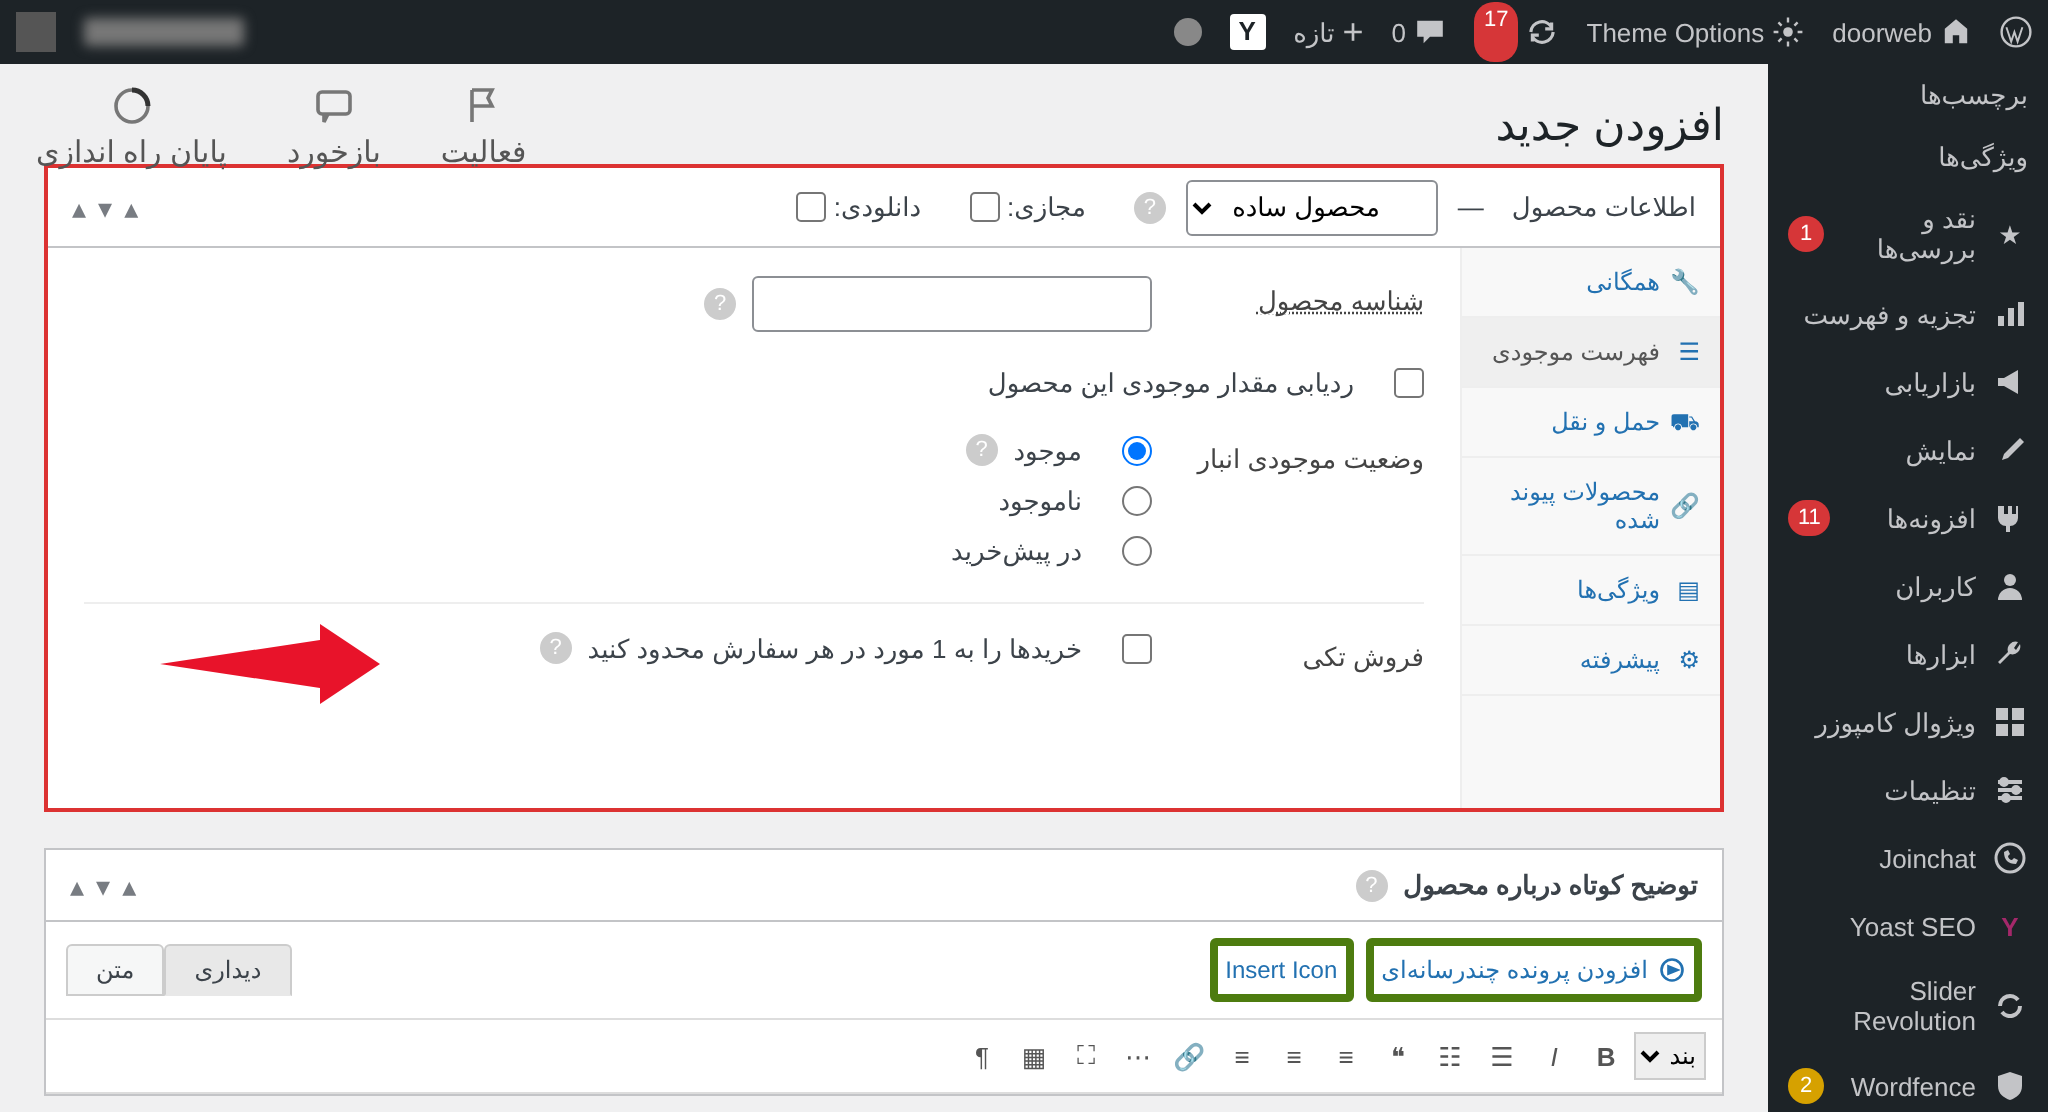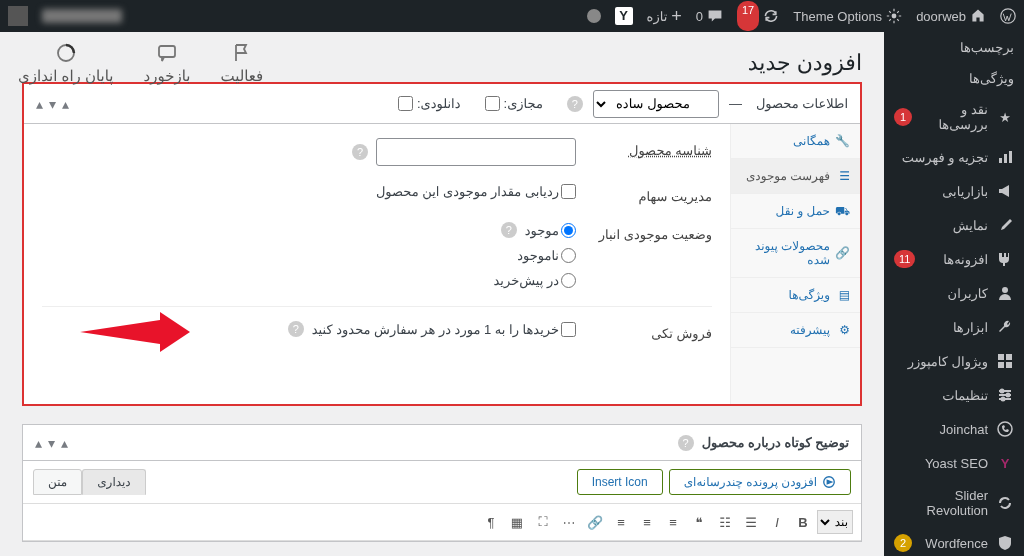--- a/index.html
+++ b/index.html
@@ -40,29 +40,29 @@
 .pd-body{display:flex;min-height:280px}
 .pd-tabs{width:130px;border-left:1px solid #eee;background:#f8f8f8}
 .pd-tabs .tab{display:flex;align-items:center;gap:6px;padding:10px 10px;border-bottom:1px solid #eee;cursor:pointer;color:#2271b1;font-size:12px;justify-content:flex-start}
 .pd-tabs .tab.active{background:#efefef;color:#555;font-weight:500}
 .pd-tabs .tab .tic{width:14px;height:14px;color:#2271b1}
 .pd-panel{flex:1;padding:14px 18px}
 .pd-row{display:flex;align-items:flex-start;gap:16px;margin-bottom:18px}
 .pd-row .rlbl{width:120px;text-align:right;padding-top:5px;color:#444;font-size:13px}
 .pd-row .rbody{flex:1;display:flex;flex-direction:column;gap:10px;align-items:flex-start}
 .pd-row input[type=text]{width:200px;height:28px;border:1px solid #8c8f94;border-radius:3px;padding:0 6px}
-.radio-line,.check-line{display:flex;align-items:flex-end;gap:2px}
+.radio-line,.check-line{display:flex;align-items:flex-end;gap:20px}
 .radio-line input,.check-line input{width:15px;height:15px}
 
 .mb-header2{height:36px;border-bottom:1px solid #c3c4c7;display:flex;align-items:center;padding:0 12px;gap:8px}
 .mb-header2 .title{font-weight:bold}
 .mb-header2 .mb-toggle{margin-right:auto}
 .media-row{display:flex;align-items:center;justify-content:space-between;padding:8px 10px;border-bottom:1px solid #ddd}
 .media-btns{display:flex;gap:6px}
-.btn{border:1px solid #4d7c0f;color:#2271b1;background:#fff;padding:5px 14px;border-radius:3px;cursor:pointer;font-family:inherit;font-size:12px;display:inline-flex;align-items:center;gap:5px}
+.btn{border:4px solid #4d7c0f;color:#2271b1;background:#fff;padding:5px 4px;border-radius:3px;cursor:pointer;font-family:inherit;font-size:12px;display:inline-flex;align-items:center;gap:5px}
 .editor-tabs{display:flex}
 .editor-tabs .etab{padding:5px 14px;border:1px solid #ccc;border-radius:3px 3px 0 0;background:#f6f7f7;cursor:pointer;font-size:12px}
 .editor-tabs .etab.active{background:#e8e8e8;border-bottom-color:#e8e8e8}
 .editor-toolbar{display:flex;align-items:center;gap:2px;padding:6px 8px;border-bottom:1px solid #ddd;flex-wrap:wrap}
 .editor-toolbar .tool{width:24px;height:24px;border:1px solid transparent;display:flex;align-items:center;justify-content:center;cursor:pointer;color:#555;border-radius:2px;font-size:13px;font-family:Arial,sans-serif}
 .editor-toolbar select{height:24px;border:1px solid #ccc;font-family:inherit;font-size:12px}
 
 .red-arrow{position:absolute;left:80px;top:280px;z-index:20}
 .red-arrow svg{width:110px;height:40px}
 </style>
@@ -317,21 +317,20 @@
         <div class="pd-row">
           <span class="rlbl" style="text-decoration:underline dotted">شناسه محصول</span>
           <div class="rbody">
               <div style="display:flex;align-items:center;gap:8px">
                 <input type="text" style="">
                 <span class="help-icon">?</span>
               </div>
             </div>
         </div>
         <div class="pd-row">
-          <span class="rlbl">مدیریت سهام</span>
           <div class="rbody">
               <label class="check-line">
                 <input type="checkbox" style="">
                 <span>ردیابی مقدار موجودی این محصول</span>
               </label>
             </div>
         </div>
         <div class="pd-row">
           <span class="rlbl">وضعیت موجودی انبار</span>
           <div class="rbody">

